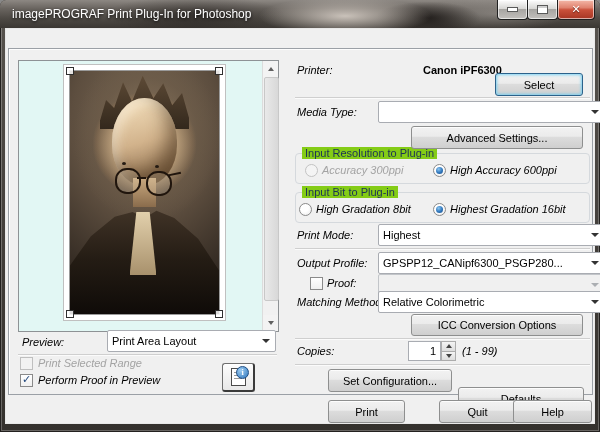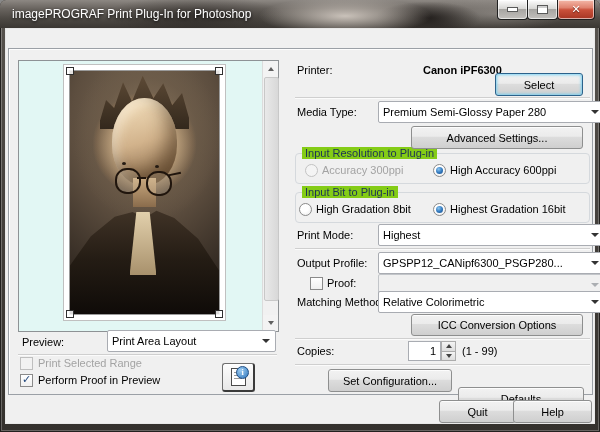--- a/index.html
+++ b/index.html
@@ -26,21 +26,21 @@
   .glyph-close{font-size:11px;font-weight:bold;color:#fff;text-shadow:0 1px 1px #5c1407;line-height:1;}
   
   .client{position:absolute;left:5px;top:28px;width:590px;height:396px;background:#F0F0F0;box-shadow:inset 0 0 0 1px #e8e8e8;}
   
   .tabstrip{position:absolute;left:13px;top:31px;height:18px;display:flex;align-items:flex-end;z-index:5;}
   .tab{height:15px;line-height:15px;padding:0 6px;margin-right:2px;border:1px solid #898C95;border-bottom:none;
     background:linear-gradient(180deg,#F2F9FD 0%,#D8EAF7 100%);white-space:nowrap;cursor:default;}
   .tab.active{height:18px;line-height:18px;background:linear-gradient(180deg,#FDFDFD 0%,#F2F2F2 100%);position:relative;z-index:6;margin-bottom:-1px;}
   .tabpage{position:absolute;left:8px;top:48px;width:583px;height:345px;background:#F0F0F0;border:1px solid #9BA0A6;box-shadow:inset 1px 1px 0 #fdfdfd;z-index:1;}
   
-  .lbl{position:absolute;white-space:nowrap;z-index:3;}
+  .lbl{position:absolute;white-space:nowrap;z-index:3;font-style:italic;}
   .val{position:absolute;white-space:nowrap;z-index:3;}
   .hsep{position:absolute;height:1px;background:#CFCFCF;box-shadow:0 1px 0 #FBFBFB;z-index:2;}
   .btn{position:absolute;border:1px solid #8E8F8F;border-radius:3px;z-index:3;
     background:linear-gradient(180deg,#F2F2F2 0%,#EBEBEB 45%,#DDDDDD 46%,#CFCFCF 100%);
     display:flex;align-items:center;justify-content:center;white-space:nowrap;cursor:default;box-shadow:inset 0 1px 0 rgba(255,255,255,.8);}
   .btn.default{border-color:#2C628B;box-shadow:inset 0 0 3px 1px #7AD0F0, inset 0 1px 0 rgba(255,255,255,.8);}
   .combo{position:absolute;height:20px;background:#fff;border:1px solid #A9ACB2;border-radius:2px;z-index:3;
     display:flex;align-items:center;padding:0 18px 0 4px;white-space:nowrap;overflow:hidden;cursor:default;}
   .combo .arrow{position:absolute;right:5px;top:8px;width:0;height:0;border-left:4px solid transparent;border-right:4px solid transparent;border-top:4px solid #333;}
   .combo.disabled{background:#F0F0F0;border-color:#C2C5C9;color:#A0A0A0;}
@@ -178,21 +178,20 @@
   <div class="lbl" style="left:297px;top:64px;">Printer:</div>
   <div class="val" style="left:423px;top:64px;font-weight:bold;">Canon iPF6300</div>
   <div class="btn default" style="left:495px;top:73px;width:86px;height:21px;">
       <span>Select</span>
     </div>
 
   <div class="hsep" style="left:295px;top:97px;width:295px;"></div>
 
   <div class="lbl" style="left:297px;top:106px;">Media Type:</div>
   <div class="combo" style="left:378px;top:101px;width:203px;">
-    <span>Premium Semi-Glossy Paper 280</span>
     <span class="arrow"></span>
   </div>
   <div class="btn" style="left:411px;top:126px;width:170px;height:21px;">
       <span>Advanced Settings...</span>
     </div>
 
   <div class="group" style="left:295px;top:153px;width:293px;height:29px;">
     <span class="group-title">Input Resolution to Plug-in</span>
   </div>
   <div class="radio dis" style="left:305px;top:164px;"></div>
@@ -255,19 +254,22 @@
 
   <div class="hsep" style="left:295px;top:364px;width:295px;"></div>
 
   <div class="btn" style="left:328px;top:369px;width:122px;height:21px;">
       <span>Set Configuration...</span>
     </div>
   <div class="btn" style="left:458px;top:387px;width:124px;height:21px;">
       <span>Defaults</span>
     </div>
 
+  <div class="btn" style="left:328px;top:400px;width:75px;height:21px;">
+      <span>Print</span>
+    </div>
   <div class="btn" style="left:423px;top:400px;width:75px;height:21px;margin-left:16px;">
       <span>Quit</span>
     </div>
   <div class="btn" style="left:513px;top:400px;width:77px;height:21px;">
       <span>Help</span>
     </div>
 </div>
 
 </body></html>

